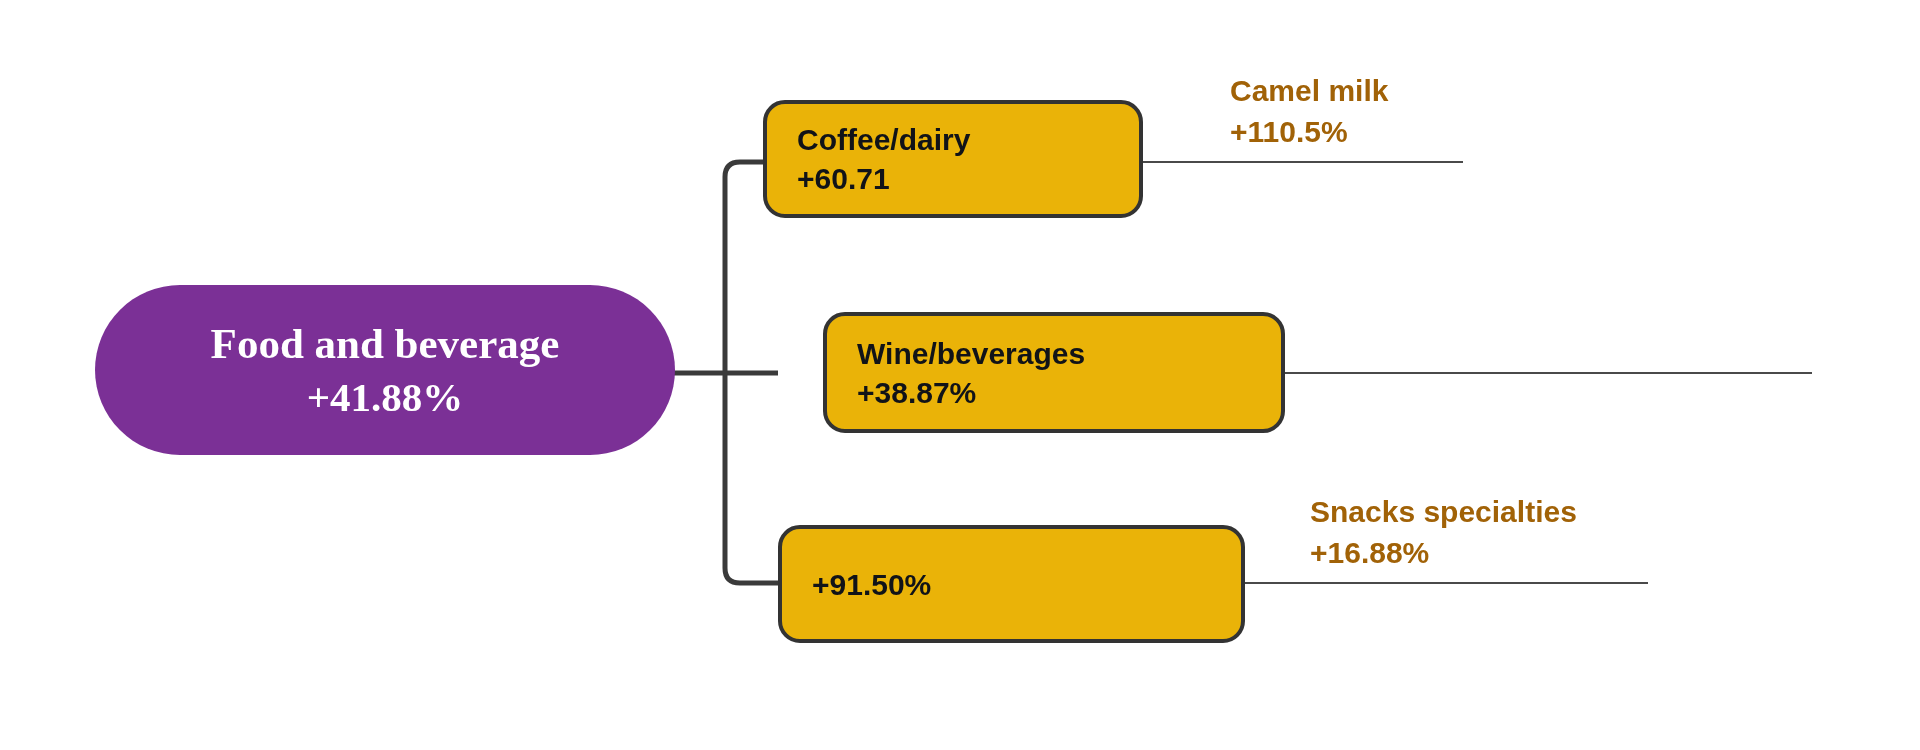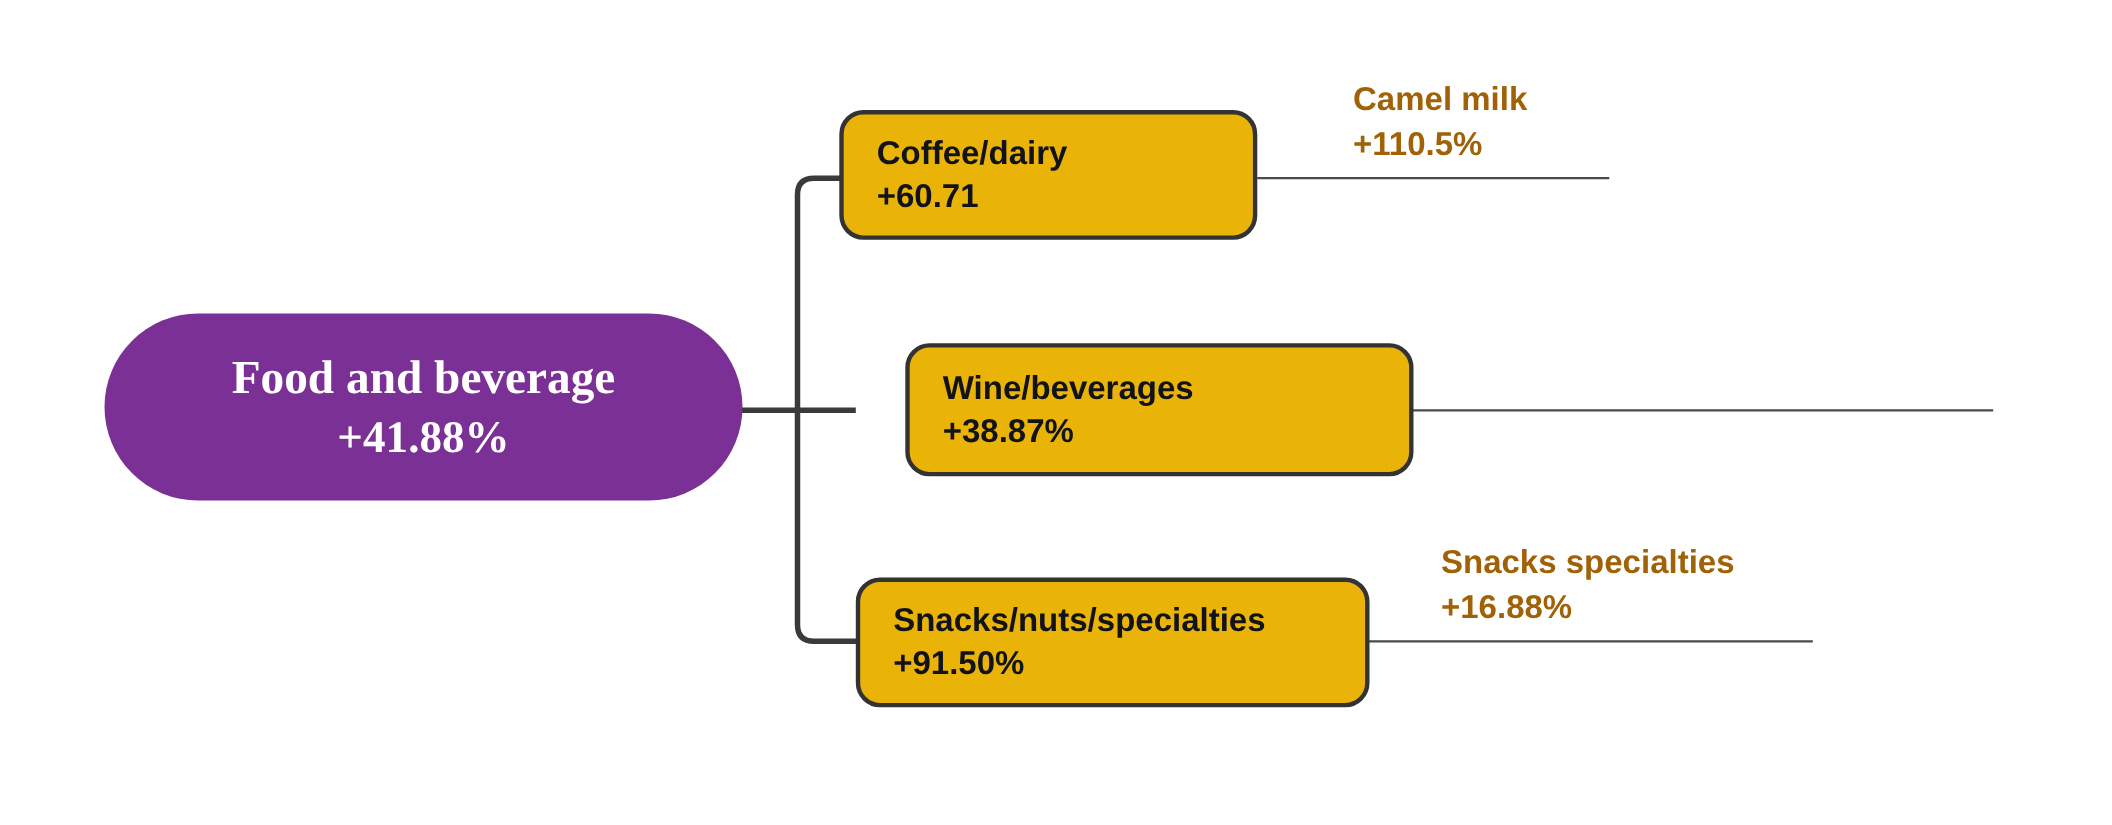--- a/index.html
+++ b/index.html
@@ -97,21 +97,20 @@
     <div>Coffee/dairy</div>
     <div>+60.71</div>
   </div>
 
   <div id="branch-wine" class="branch-box" style="border-color: rgb(51, 51, 51);">
     <div>Wine/beverages</div>
     <div>+38.87%</div>
   </div>
 
   <div id="branch-snacks" class="branch-box" style="border-color: rgb(51, 51, 51);">
-    <div>Snacks/nuts/specialties</div>
     <div>+91.50%</div>
   </div>
 
   <div id="leaf-camel" class="leaf-label">
     <div>Camel milk</div>
     <div>+110.5%</div>
   </div>
 
 
   <div id="leaf-local" class="leaf-label">

